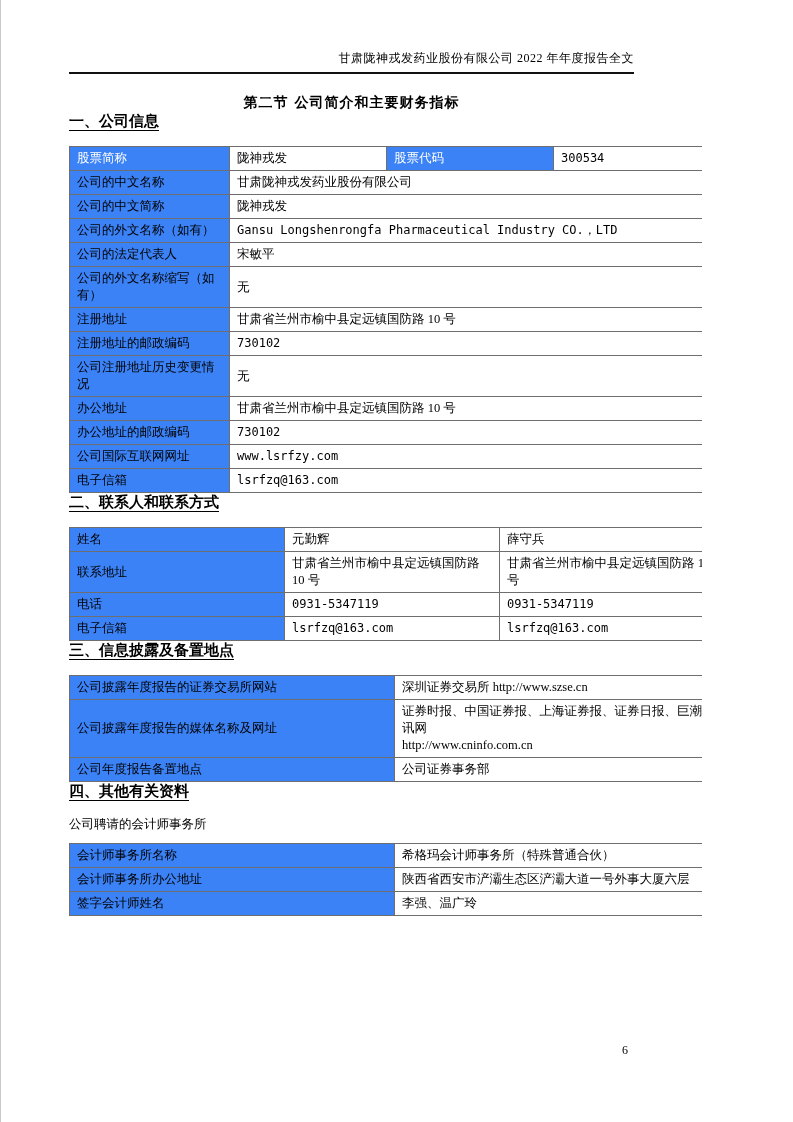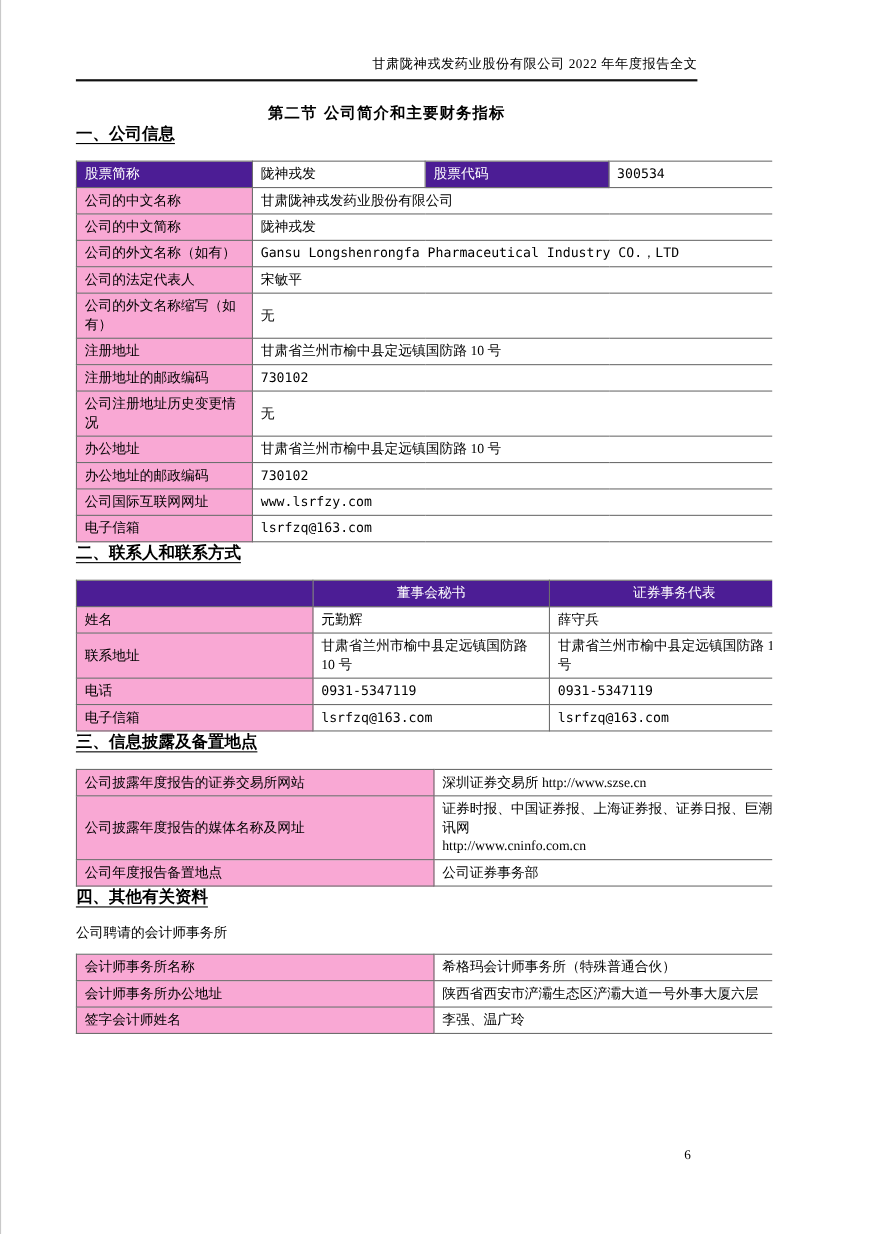--- a/index.html
+++ b/index.html
@@ -29,22 +29,22 @@
   }
   .pre-table-note { font-size:12.5px; margin:14px 0 10px 0; }
   table {
     border-collapse:collapse; width:657px; table-layout:fixed;
     font-size:12.5px;
   }
   td {
     border:1px solid #6e6e6e; padding:3px 7px; vertical-align:middle;
     line-height:17px; word-break:break-word;
   }
-  td.lbl { background:#f9a8d4; }
-  td.dark { background:#4c1d95; color:#ffffff; }
+  td.lbl { background:#3b82f6; }
+  td.dark { background:#3b82f6; color:#ffffff; }
   td.center { text-align:center; }
   .mono { font-family:"DejaVu Sans Mono","Liberation Mono",monospace; font-size:12px; }
   .preline { white-space:pre-line; }
   .page-number {
     position:absolute; right:74px; bottom:64px; font-size:12px;
   }
 </style>
 </head>
 <body>
 
@@ -124,25 +124,20 @@
       </table>
 
     <div class="section-heading">二、联系人和联系方式</div>
     <table>
       <colgroup>
           <col style="width:215px">
           <col style="width:215px">
           <col style="width:227px">
         </colgroup>
       <tbody>
-          <tr>
-        <td class="lbl dark"></td>
-        <td class="dark center">董事会秘书</td>
-        <td class="dark center">证券事务代表</td>
-      </tr>
       <tr>
         <td class="lbl">姓名</td>
         <td>元勤辉</td>
         <td>薛守兵</td>
       </tr>
       <tr>
         <td class="lbl">联系地址</td>
         <td>甘肃省兰州市榆中县定远镇国防路 10 号</td>
         <td>甘肃省兰州市榆中县定远镇国防路 10 号</td>
       </tr>

